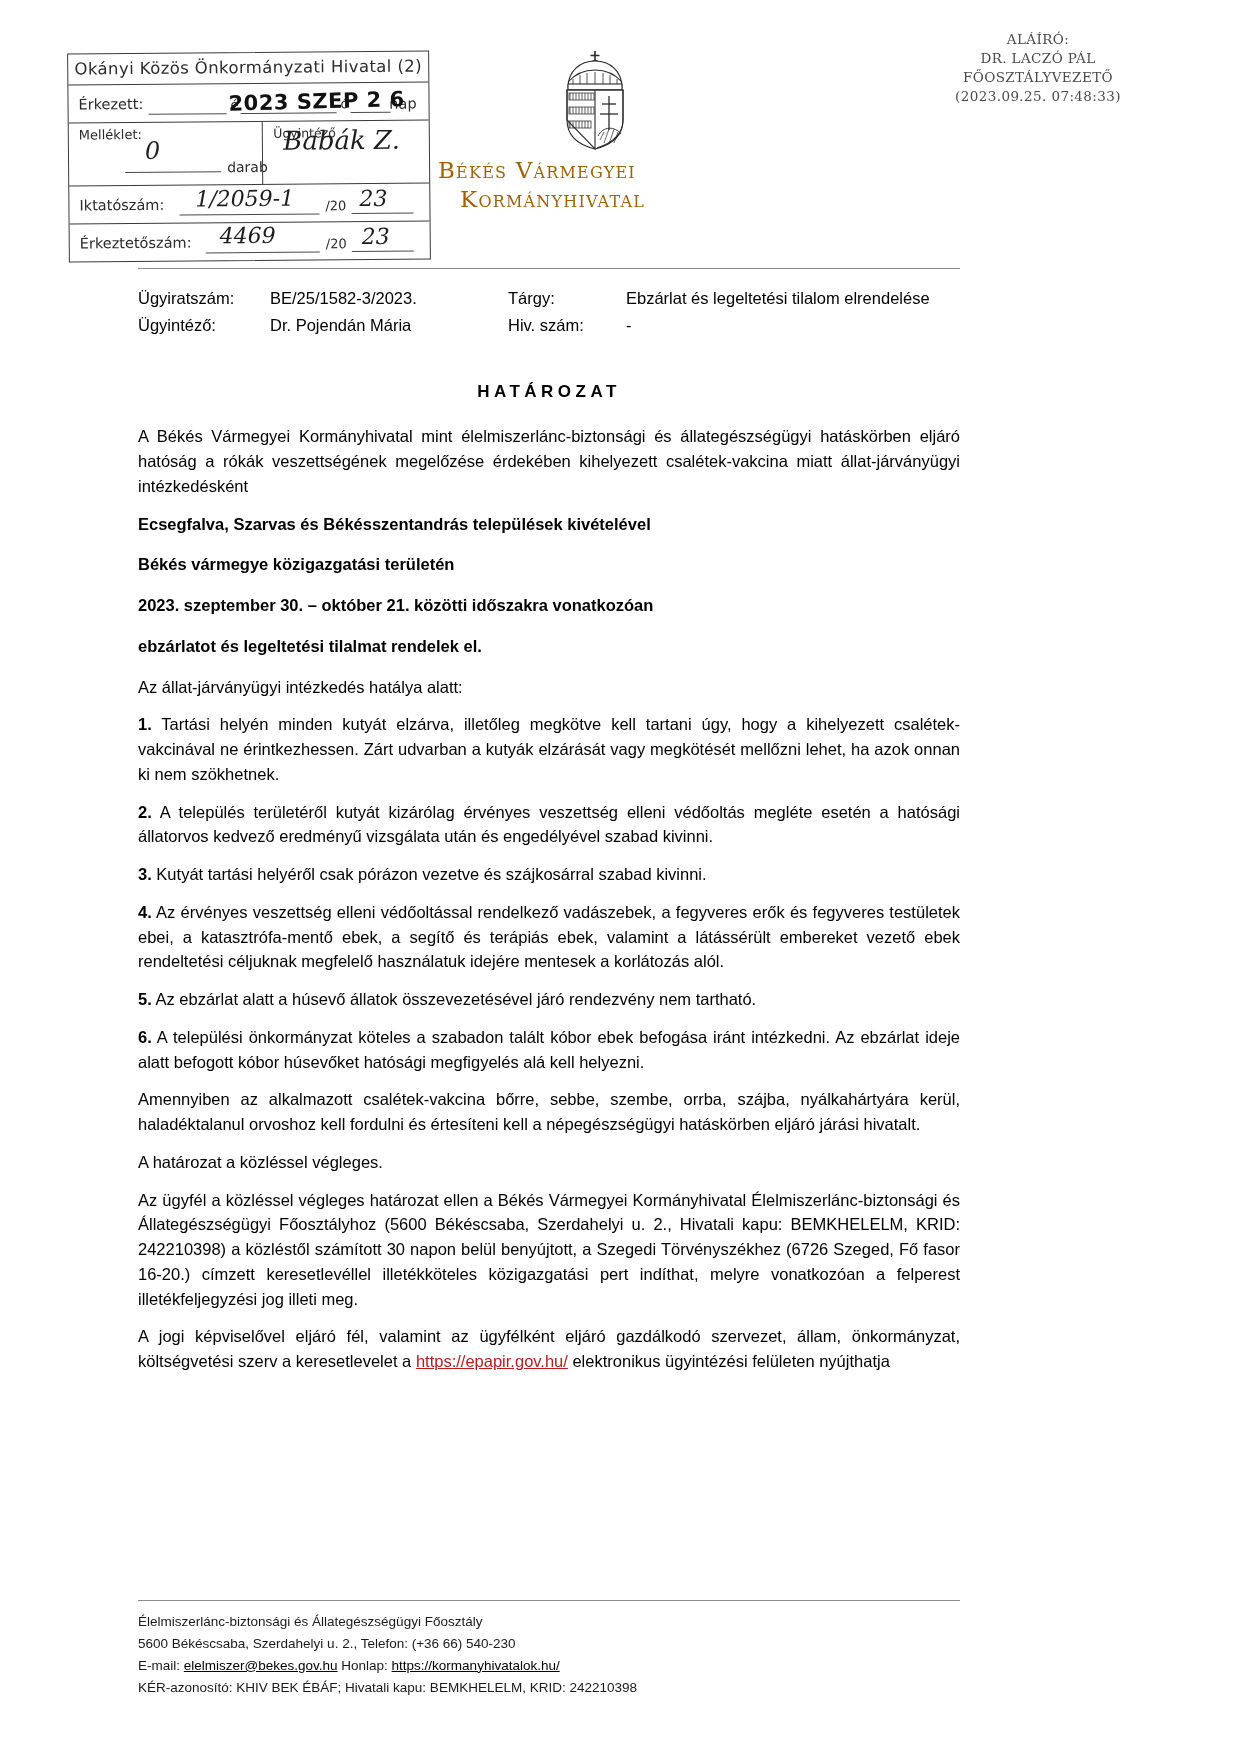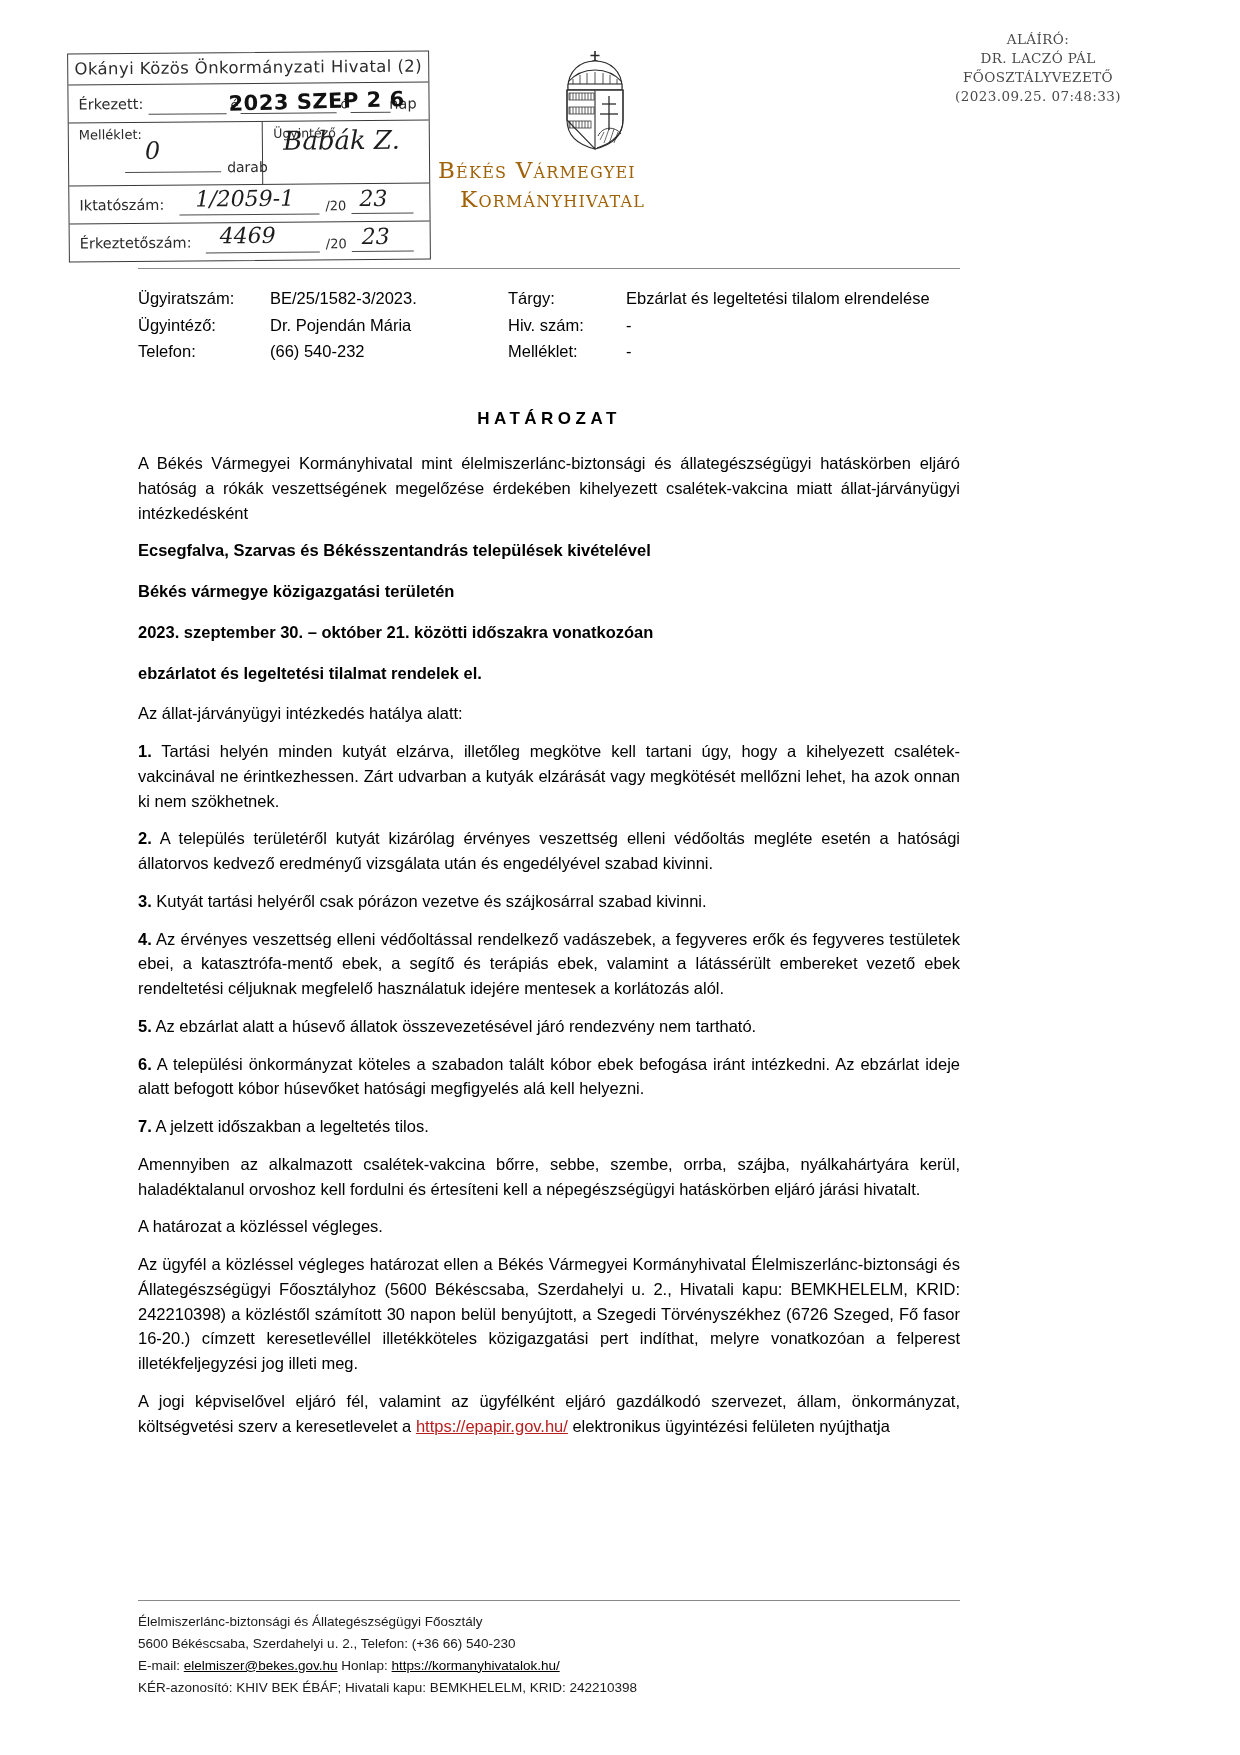--- a/index.html
+++ b/index.html
@@ -320,26 +320,20 @@
         <td class="mt-l2">BE/25/1582-3/2023.</td>
         <td class="mt-l3">Tárgy:</td>
         <td>Ebzárlat és legeltetési tilalom elrendelése</td>
       </tr>
       <tr>
         <td class="mt-l1">Ügyintéző:</td>
         <td class="mt-l2">Dr. Pojendán Mária</td>
         <td class="mt-l3">Hiv. szám:</td>
         <td>-</td>
       </tr>
-      <tr>
-        <td class="mt-l1">Telefon:</td>
-        <td class="mt-l2">(66) 540-232</td>
-        <td class="mt-l3">Melléklet:</td>
-        <td>-</td>
-      </tr>
     </tbody>
       </table>
 
     <h1 class="decision-title">HATÁROZAT</h1>
 
     <p class="para">A Békés Vármegyei Kormányhivatal mint élelmiszerlánc-biztonsági és állategészségügyi hatáskörben eljáró hatóság a rókák veszettségének megelőzése érdekében kihelyezett csalétek-vakcina miatt állat-járványügyi intézkedésként</p>
 
     <p class="ctr-bold first">Ecsegfalva, Szarvas és Békésszentandrás települések kivételével</p>
     <p class="ctr-bold">Békés vármegye közigazgatási területén</p>
     <p class="ctr-bold">2023. szeptember 30. – október 21. közötti időszakra vonatkozóan</p>
@@ -363,24 +357,20 @@
       <span class="lead">4.</span>
       <span>Az érvényes veszettség elleni védőoltással rendelkező vadászebek, a fegyveres erők és fegyveres testületek ebei, a katasztrófa-mentő ebek, a segítő és terápiás ebek, valamint a látássérült embereket vezető ebek rendeltetési céljuknak megfelelő használatuk idejére mentesek a korlátozás alól.</span>
     </p>
     <p class="para">
       <span class="lead">5.</span>
       <span>Az ebzárlat alatt a húsevő állatok összevezetésével járó rendezvény nem tartható.</span>
     </p>
     <p class="para">
       <span class="lead">6.</span>
       <span>A települési önkormányzat köteles a szabadon talált kóbor ebek befogása iránt intézkedni. Az ebzárlat ideje alatt befogott kóbor húsevőket hatósági megfigyelés alá kell helyezni.</span>
-    </p>
-    <p class="para">
-      <span class="lead">7.</span>
-      <span>A jelzett időszakban a legeltetés tilos.</span>
     </p>
 
     <p class="para">Amennyiben az alkalmazott csalétek-vakcina bőrre, sebbe, szembe, orrba, szájba, nyálkahártyára kerül, haladéktalanul orvoshoz kell fordulni és értesíteni kell a népegészségügyi hatáskörben eljáró járási hivatalt.</p>
     <p class="para">A határozat a közléssel végleges.</p>
 
     <p class="para">Az ügyfél a közléssel végleges határozat ellen a Békés Vármegyei Kormányhivatal Élelmiszerlánc-biztonsági és Állategészségügyi Főosztályhoz (5600 Békéscsaba, Szerdahelyi u. 2., Hivatali kapu: BEMKHELELM, KRID: 242210398) a közléstől számított 30 napon belül benyújtott, a Szegedi Törvényszékhez (6726 Szeged, Fő fasor 16-20.) címzett keresetlevéllel illetékköteles közigazgatási pert indíthat, melyre vonatkozóan a felperest illetékfeljegyzési jog illeti meg.</p>
 
     <p class="para">
       <span>A jogi képviselővel eljáró fél, valamint az ügyfélként eljáró gazdálkodó szervezet, állam, önkormányzat, költségvetési szerv a keresetlevelet a </span><a class="inline-link" href="#">https://epapir.gov.hu/</a><span> elektronikus ügyintézési felületen nyújthatja</span>
     </p>

